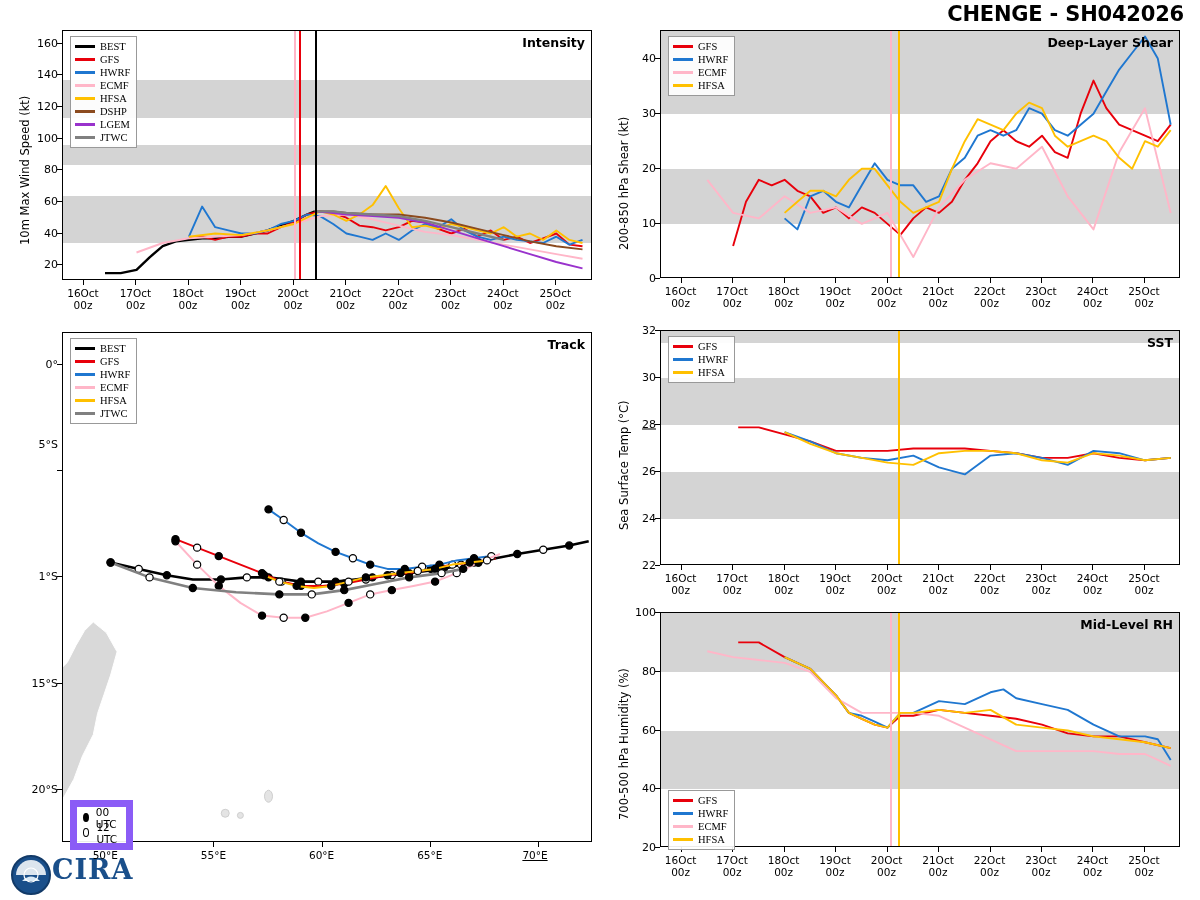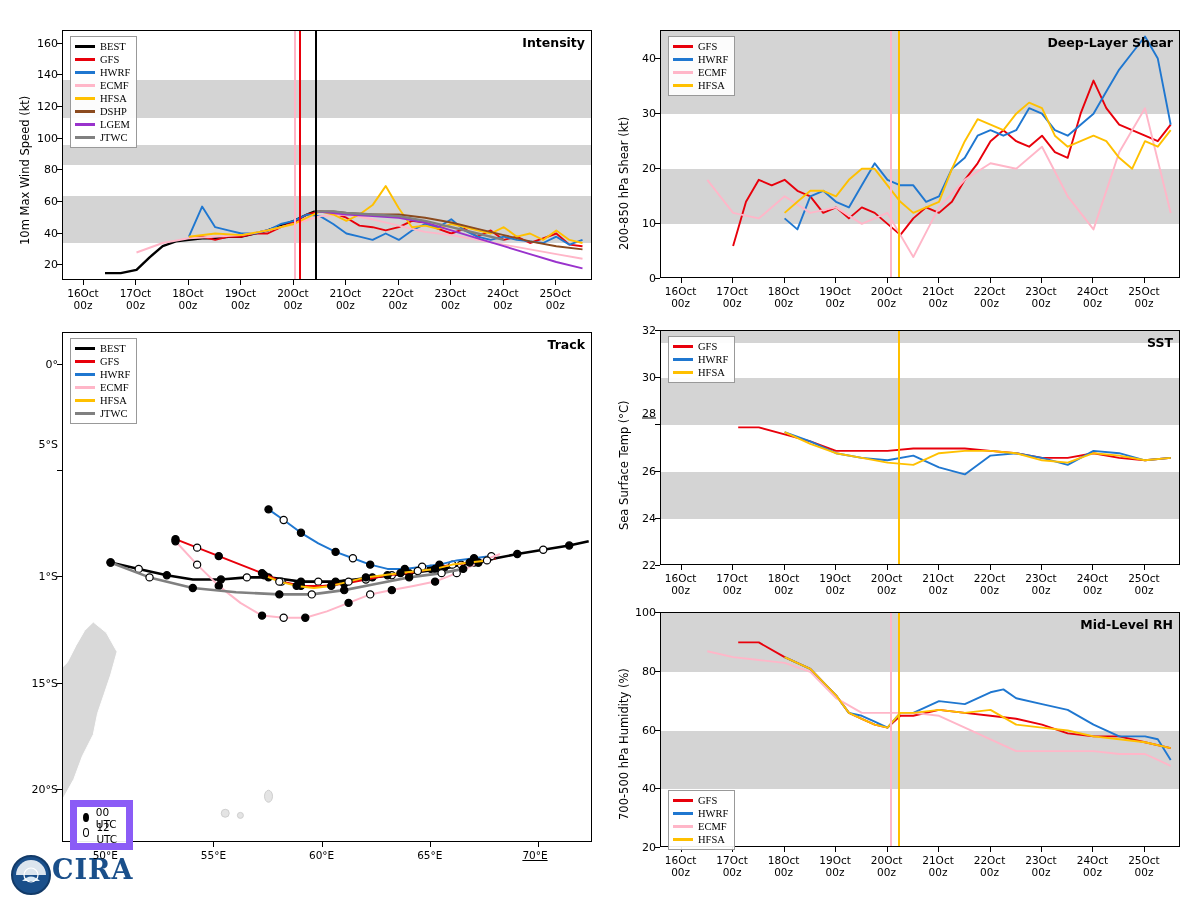--- a/index.html
+++ b/index.html
@@ -98,20 +98,21 @@
     font-family: "DejaVu Serif", "Liberation Serif", serif;
     font-size: 27px; font-weight: bold; color: #1a4f8a;
     letter-spacing: 1px;
   }
 </style>
 </head>
 <body>
 
 <div id="root">
 
+  <div class="title-right">CHENGE - SH042026</div>
 
   <div class="panel">
     <div class="plotbox" id="box-intensity" style="left:62px; top:30px; width:530px; height:250px;">
       <div class="panel-label">Intensity</div>
     <div class="band" style="top: 164.557px; height: 47.4684px;"></div>
         <div class="band" style="top: 113.924px; height: 20.5696px;"></div>
         <div class="band" style="top: 49.0506px; height: 37.9747px;"></div>
         <div class="vline" style="left: 230.891px; background: rgb(255, 182, 200);"></div>
         <div class="vline" style="left: 236.139px; background: rgb(232, 0, 11);"></div>
         <div class="vline" style="left: 251.881px; background: rgb(0, 0, 0);"></div>
@@ -467,21 +468,21 @@
     <div class="xtickmark" style="left: 1092.48px; top: 278px;"></div>
     <div class="xtick" style="left: 1066.48px; width: 52px; top: 285px;">24Oct<br>00z</div>
     <div class="xtickmark" style="left: 1143.96px; top: 278px;"></div>
     <div class="xtick" style="left: 1117.96px; width: 52px; top: 285px;">25Oct<br>00z</div>
     <div class="ytick" style="left: 624px; width: 32px; top: 565px;">22</div>
     <div class="ytickmark" style="left: 655px; top: 565px;"></div>
     <div class="ytick" style="left: 624px; width: 32px; top: 518px;">24</div>
     <div class="ytickmark" style="left: 655px; top: 518px;"></div>
     <div class="ytick" style="left: 624px; width: 32px; top: 471px;">26</div>
     <div class="ytickmark" style="left: 655px; top: 471px;"></div>
-    <div class="ytick" style="left: 624px; width: 32px; top: 413px; text-decoration: underline;">28</div>
+    <div class="ytick" style="left: 624px; width: 32px; top: 424px; text-decoration: underline;">28</div>
     <div class="ytickmark" style="left: 655px; top: 424px;"></div>
     <div class="ytick" style="left: 624px; width: 32px; top: 377px;">30</div>
     <div class="ytickmark" style="left: 655px; top: 377px;"></div>
     <div class="ytick" style="left: 624px; width: 32px; top: 330px;">32</div>
     <div class="ytickmark" style="left: 655px; top: 330px;"></div>
     <div class="xtickmark" style="left: 680.594px; top: 565px;"></div>
     <div class="xtick" style="left: 654.594px; width: 52px; top: 572px;">16Oct<br>00z</div>
     <div class="xtickmark" style="left: 732.079px; top: 565px;"></div>
     <div class="xtick" style="left: 706.079px; width: 52px; top: 572px;">17Oct<br>00z</div>
     <div class="xtickmark" style="left: 783.564px; top: 565px;"></div>

